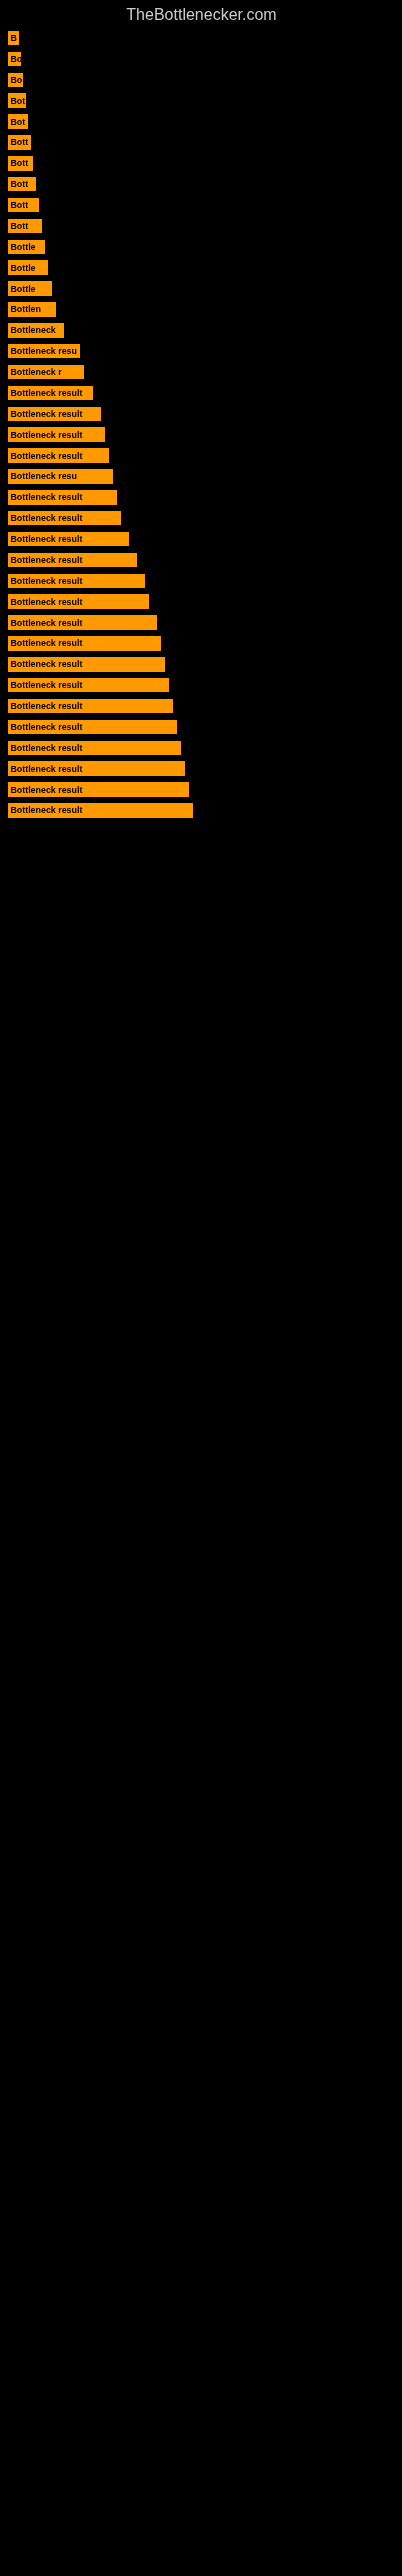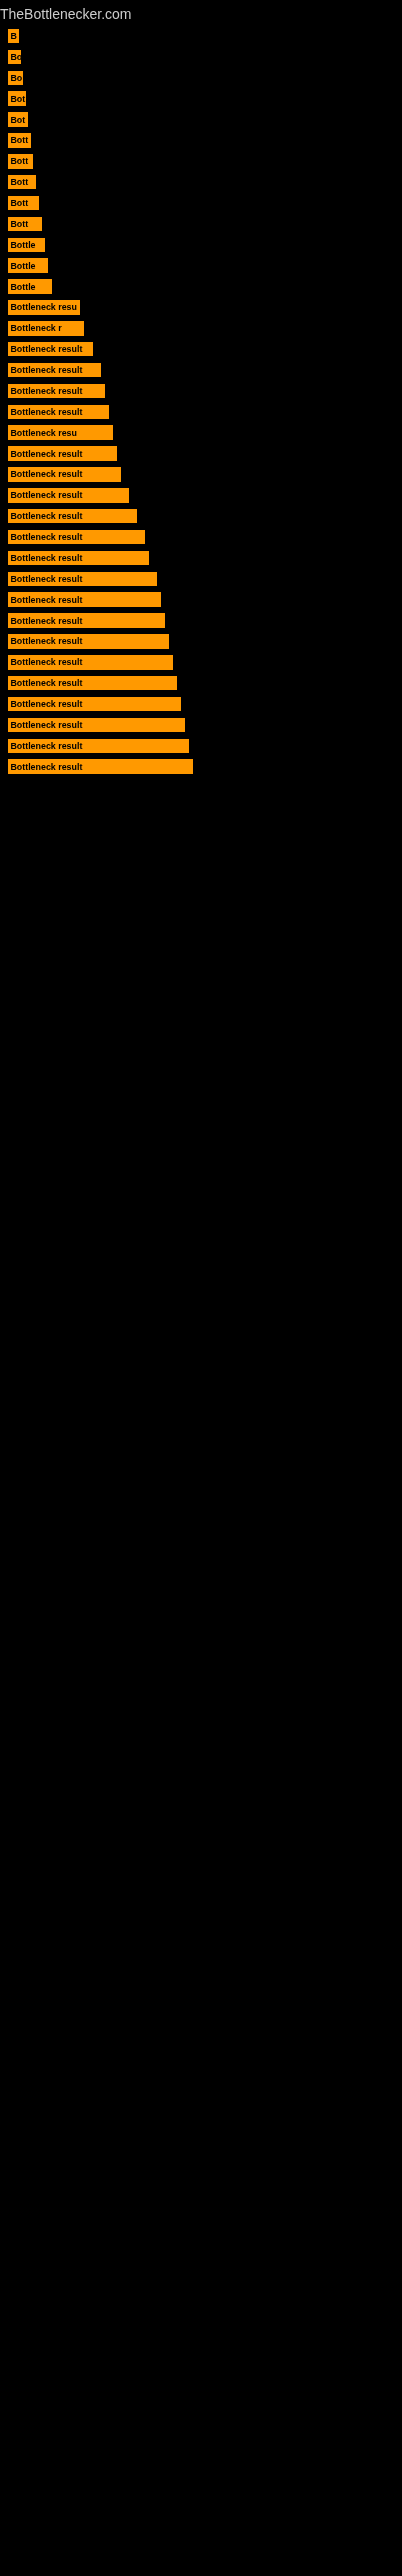--- a/index.html
+++ b/index.html
@@ -8,22 +8,23 @@
       box-sizing: border-box;
     }
     body {
       background-color: #000;
       width: 403px;
       min-height: 2576px;
       font-family: Arial, sans-serif;
       position: relative;
     }
     .site-title {
+      text-align: center;
       color: #ccc;
-      font-size: 14px;
+      font-size: 16px;
       padding: 6.4px 0 3.2px 0;
     }
     .bar-row {
       display: flex;
       align-items: center;
       margin-bottom: 0px;
       padding: 3.2px 0;
     }
     .bar-label {
       color: #f90;
@@ -111,20 +112,30 @@
       <div class="bar-label" style="width: 40px;">
         <span>Bottle</span>
       </div>
     </div>
     <div class="bar-row">
       <div class="bar-label" style="width: 44px;">
         <span>Bottle</span>
       </div>
     </div>
     <div class="bar-row">
+      <div class="bar-label" style="width: 48px;">
+        <span>Bottlen</span>
+      </div>
+    </div>
+    <div class="bar-row">
+      <div class="bar-label" style="width: 56px;">
+        <span>Bottleneck</span>
+      </div>
+    </div>
+    <div class="bar-row">
       <div class="bar-label" style="width: 72px;">
         <span>Bottleneck resu</span>
       </div>
     </div>
     <div class="bar-row">
       <div class="bar-label" style="width: 76px;">
         <span>Bottleneck r</span>
       </div>
     </div>
     <div class="bar-row">

